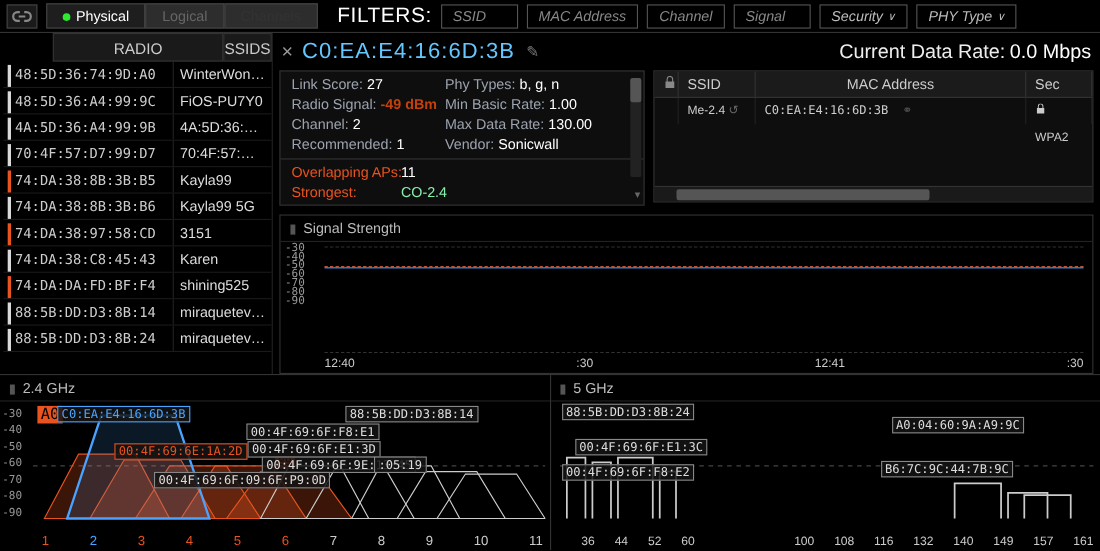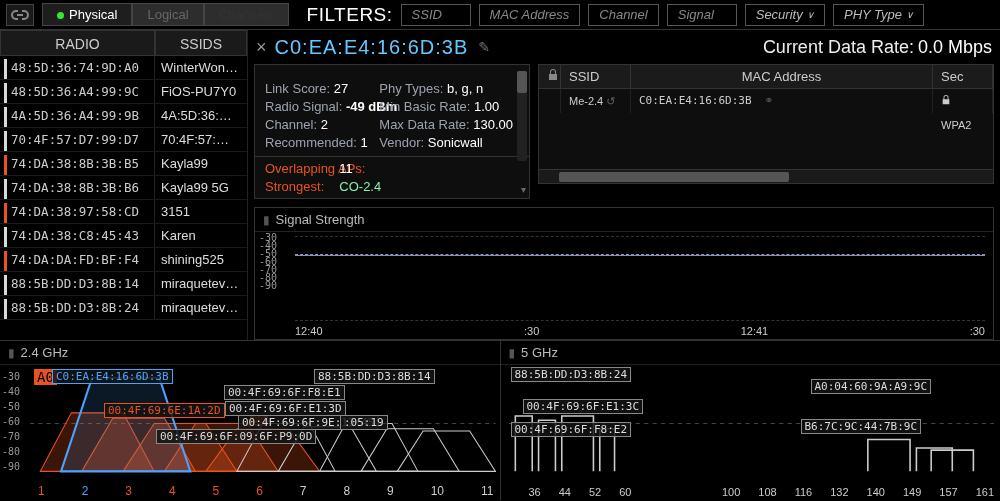--- a/index.html
+++ b/index.html
@@ -37,21 +37,21 @@
   .filter-box {
     border:1px solid #555; padding:2px 10px; margin-left:8px; color:#888; font-style:italic;
     font-size:13px; height:22px; display:flex;align-items:center; min-width:70px;
   }
   .filter-box.sel { color:#bbb; font-style:italic;}
   .caret { margin-left:4px; font-size:10px;}
   .main {
     display:flex; height:310px;
   }
   .left {
-    width:248px; display:flex; flex-direction:column; border-right:1px solid #222;
+    width:248px; display:flex; flex-direction:column; border-right:1px solid #222;align-items:flex-end;
   }
   .left-hdr { display:flex; height:26px;}
   .left-hdr > div {
     flex:1; text-align:center; line-height:26px; border:1px solid #333; background:#1a1a1a;
     color:#ccc; font-size:14px;
   }
   .left-hdr .col-radio { flex:0 0 155px;}
   .left-list { flex:1; overflow:hidden;}
   .left-row {
     display:flex; height:24px; line-height:24px; border-bottom:1px solid #1a1a1a;
@@ -72,28 +72,28 @@
     display:flex; align-items:center; height:34px; padding:0 8px;
   }
   .close-x { color:#999; font-size:18px; margin-right:8px; cursor:pointer;}
   .net-addr { color:#64c7ff; font-size:20px; font-family:sans-serif; letter-spacing:1px;}
   .pencil { color:#777; margin-left:10px; font-size:14px;}
   .rate-label { margin-left:auto; color:#eee; font-size:18px; font-weight:300;}
   .rate-val { color:#fff; font-size:18px; margin-left:4px;}
 
   .detail-area { display:flex; padding:0 6px 6px 6px; gap:8px;}
   .info-card {
-    border:1px solid #333; background:#0e0e0e; width:276px; padding:16px 10px 4px 10px;
+    border:1px solid #333; background:#0e0e0e; width:332px; padding:4px 10px 4px 10px;
     position:relative; font-size:13px;
   }
   .info-grid { display:grid; grid-template-columns: 45% 55%; row-gap:3px;}
   .kv { white-space:nowrap;}
   .k { color:#9ca3af;}
   .v { color:#fff;}
-  .v.red { color:#ffffff; font-weight:600;}
+  .v.red { color:#c2410c; font-weight:600;}
   .v.orange { color:#86efac;}
   .divider { border-top:1px solid #333; margin:6px -10px 4px -10px;}
   .scroll-stub {
     position:absolute; right:2px; top:6px; width:10px; height:90px;
     background:#222; border-radius:2px;
   }
   .scroll-stub .thumb { width:10px;height:22px;background:#555;border-radius:2px;}
   .dn-arrow { position:absolute;right:3px;bottom:3px;color:#666;font-size:10px;}
 
   .ssid-table {
@@ -367,21 +367,21 @@
       </svg>
       <div class="a0">A0</div>
       <div class="num89">89</div>
       <div id="labels24">
           <div class="label-box blue" style="left: 52px; top: 4px;">C0:EA:E4:16:6D:3B</div>
           <div class="label-box " style="left: 314px; top: 4px;">88:5B:DD:D3:8B:14</div>
           <div class="label-box " style="left: 224px; top: 20px;">00:4F:69:6F:F8:E1</div>
           <div class="label-box orange" style="left: 104px; top: 38px;">00:4F:69:6E:1A:2D</div>
           <div class="label-box " style="left: 225px; top: 36px;">00:4F:69:6F:E1:3D</div>
           <div class="label-box " style="left: 198px; top: 50px; margin-left: 40px;">00:4F:69:6F:9E:13:45</div>
-          <div class="label-box " style="left: 140px; top: 64px; margin-left: 16px;">00:4F:69:6F:09:6F:P9:0D</div>
+          <div class="label-box " style="left: 140px; top: 64px;">00:4F:69:6F:09:6F:P9:0D</div>
           <div class="label-box " style="left: 340px; top: 50px;">:05:19</div>
         </div>
       <div class="xaxis24" id="x24">
           <span>1</span>
           <span class="blue">2</span>
           <span>3</span>
           <span>4</span>
           <span>5</span>
           <span>6</span>
           <span class="white">7</span>

